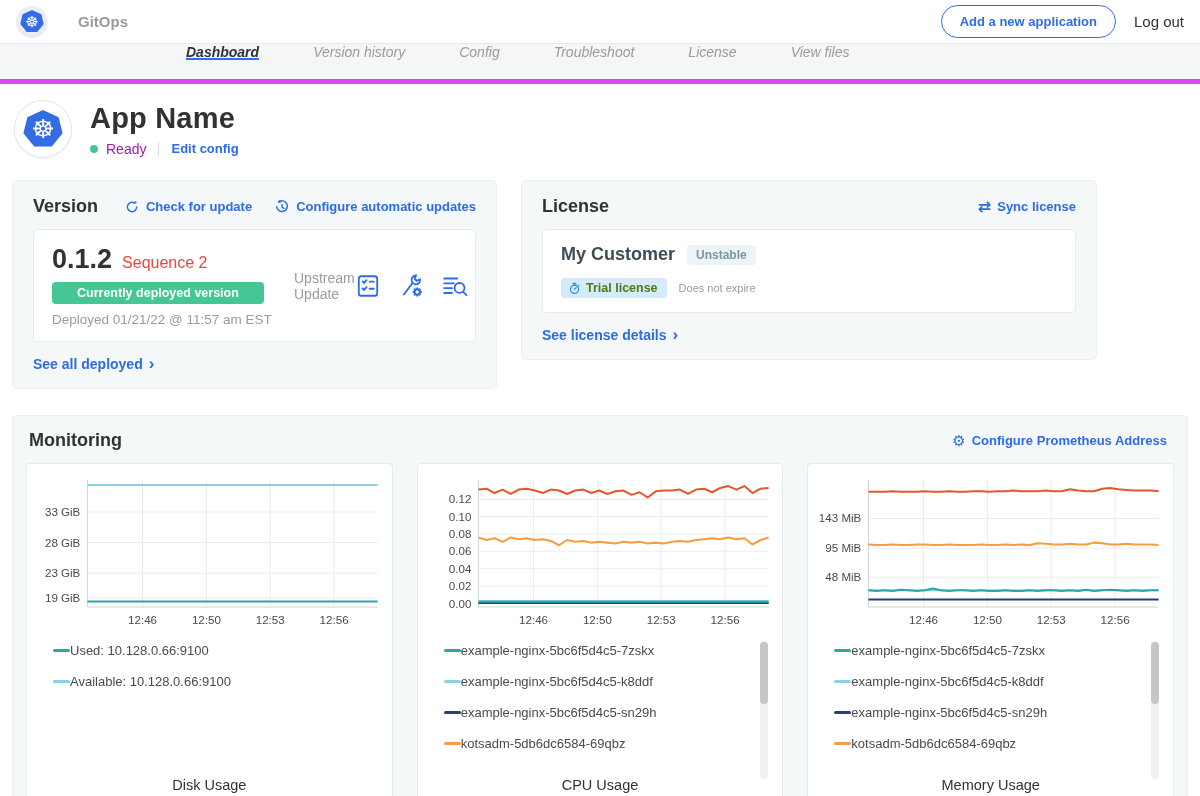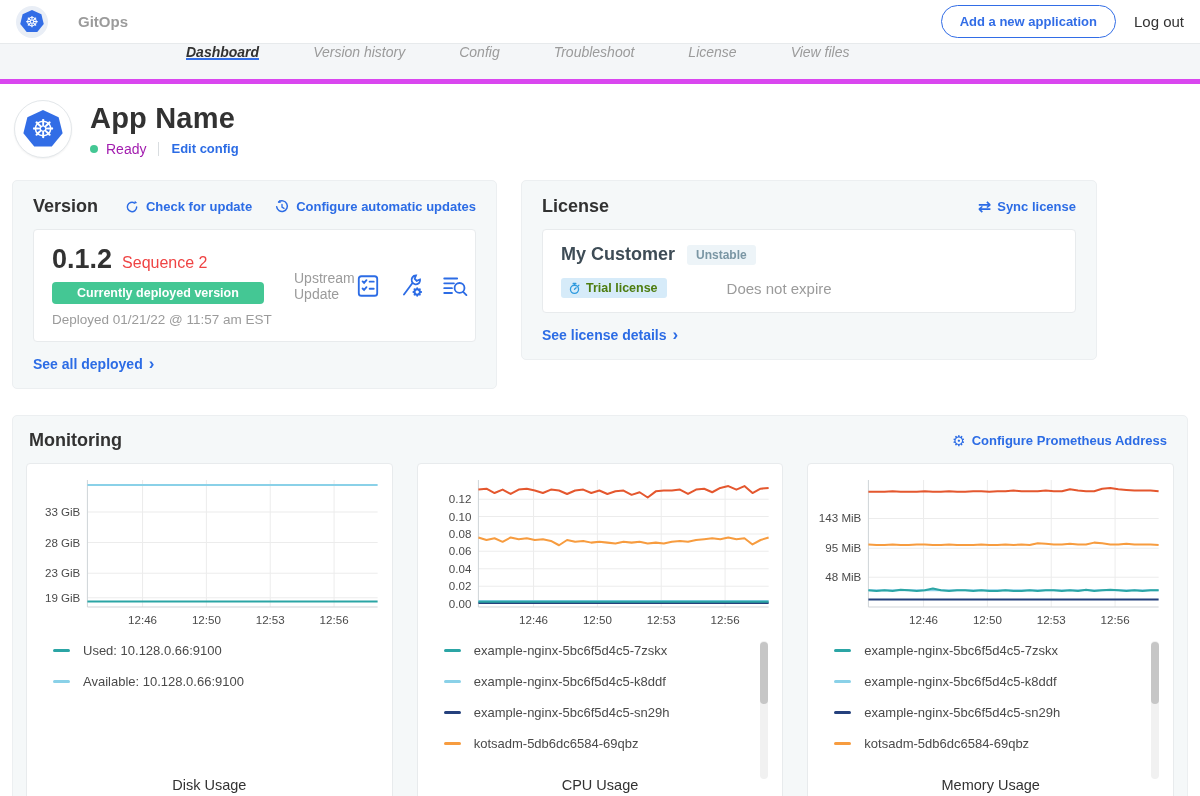--- a/index.html
+++ b/index.html
@@ -56,31 +56,31 @@
   .ver-icons { display:flex; align-items:center; gap:17px; }
   .icon-btn { cursor:pointer; display:flex; }
   .card-foot { padding:13px 20px 15px 20px; }
   .chev { font-size:17px; line-height:10px; font-weight:700; }
 
   .license-name-row { display:flex; align-items:center; gap:12px; }
   .customer-name { font-size:18px; font-weight:700; color:#3e4c56; }
   .channel-badge { background:#edf4f8; color:#7a96a4; font-size:12px; font-weight:700; padding:3px 9px; border-radius:3px; }
   .license-row2 { display:flex; align-items:center; gap:12px; margin-top:13px; }
   .trial-badge { background:#d6ebf9; color:#4d7c0f; font-size:12.5px; font-weight:700; padding:3px 9px 3px 7px; border-radius:3px; display:inline-flex; align-items:center; gap:5px; }
-  .no-expire { font-size:15px; color:#9b9b9b;margin-left:48px; }
+  .no-expire { font-size:11px; color:#9b9b9b; }
 
   
   .monitoring-card { margin:26px 12px 0 12px; padding-bottom:14px; }
   .mon-head { display:flex; align-items:center; justify-content:space-between; padding:14px 20px 12px 16px; }
   .gear-glyph { font-size:15px; line-height:1; }
   .charts-row { display:flex; gap:24px; padding:0 13px; }
   .chart-card { flex:1; background:#fff; border:1px solid #e8ebed; border-radius:4px; padding:10px 8px 14px 8px; display:flex; flex-direction:column; position:relative; min-height:345px; }
   .chart-svg { width:100%; height:auto; display:block; }
   .legend-wrap { position:relative; padding:6px 18px 0 18px; flex:1; }
-  .legend-item { display:flex; align-items:center; gap:13px; margin-bottom:16px; }
+  .legend-item { display:flex; align-items:center; margin-bottom:16px; }
   .legend-swatch { width:17px; height:3px; border-radius:2px; flex:0 0 auto; }
   .legend-label { font-size:13px; color:#4a4a4a; }
   .legend-scroll-track { position:absolute; right:6px; top:4px; width:8px; height:138px; background:#f1f1f1; border-radius:4px; }
   .legend-scroll-thumb { position:absolute; left:0; top:1px; width:8px; height:62px; background:#c6c6c6; border-radius:4px; cursor:pointer; }
   .chart-title { text-align:center; font-size:14.5px; font-weight:400; margin-top:auto; padding-top:8px; }
 
   svg text { font-family:"Liberation Sans","DejaVu Sans",sans-serif; }
 </style>
 </head>
 <body>

